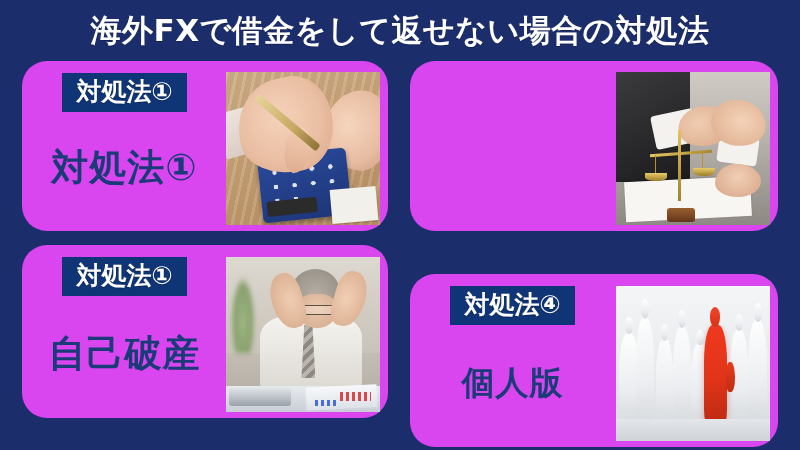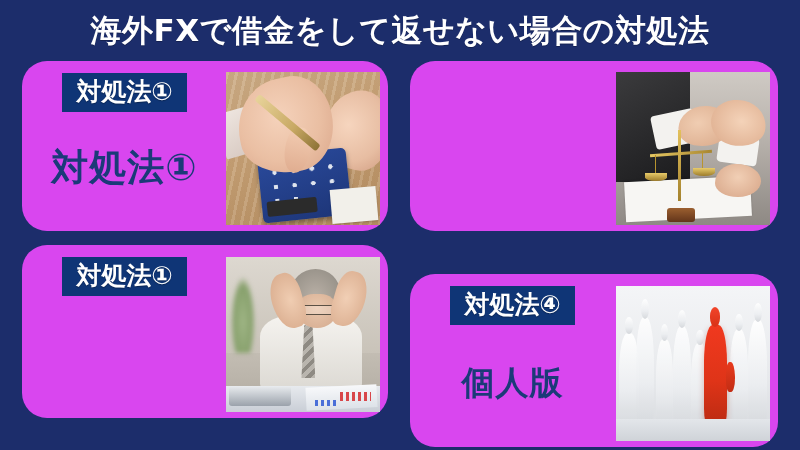--- a/index.html
+++ b/index.html
@@ -416,20 +416,23 @@
         <div class="pan right"></div>
         <div class="scale-post"></div>
         <div class="scale-base"></div>
       </div>
     </div>
   </div>
 
   <div class="card" id="card-3">
     <div class="card-left">
       <div class="badge">対処法①</div>
+      <div class="card-title">
+        <span class="line">自己破産</span>
+      </div>
     </div>
     <div class="photo">
       <div class="ph-inner ph-stress">
         <div class="wall"></div>
         <div class="plant"></div>
         <div class="shirt"></div>
         <div class="tie"></div>
         <div class="head"></div>
         <div class="face"></div>
         <div class="glasses"></div>

